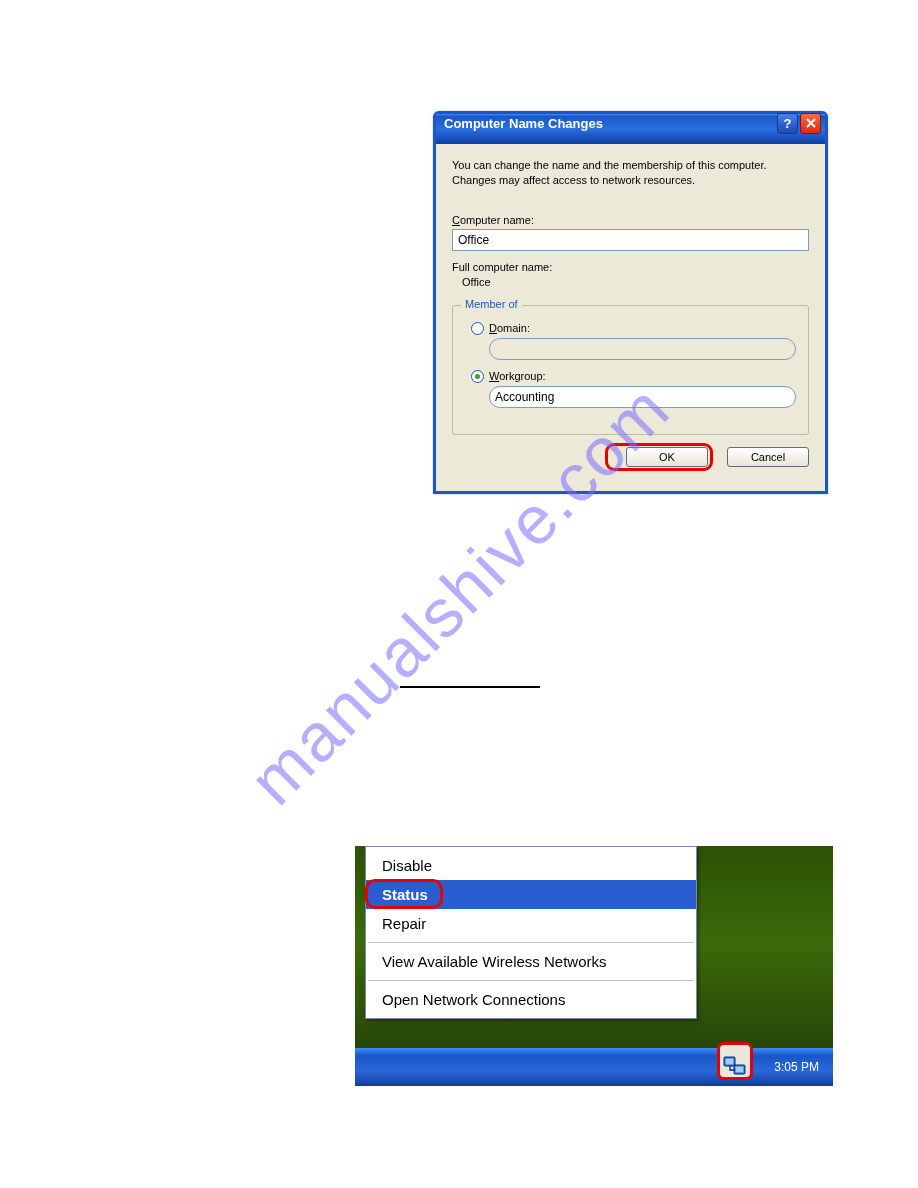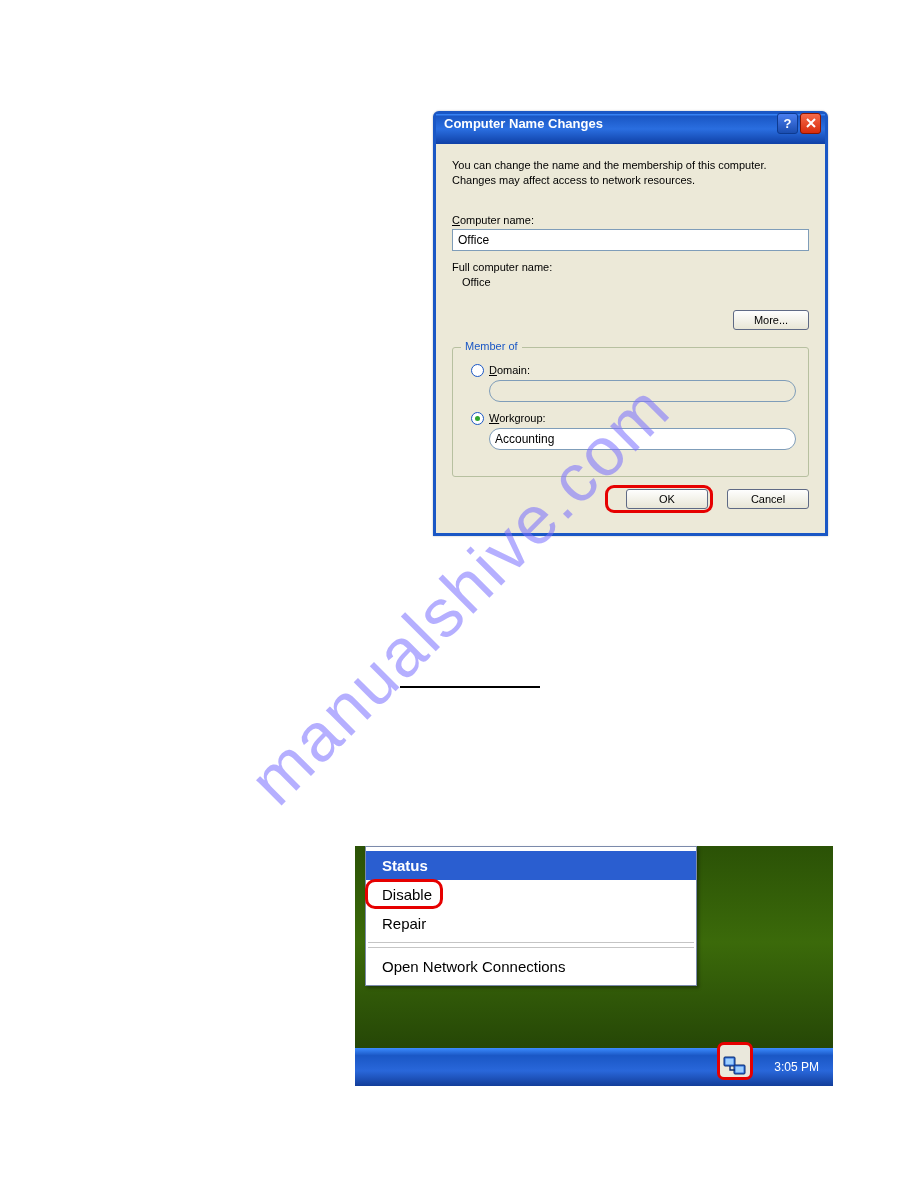--- a/index.html
+++ b/index.html
@@ -190,23 +190,20 @@
   </div>
   <div class="dialog-body">
     <div class="desc">You can change the name and the membership of this computer. Changes may affect access to network resources.</div>
 
     <div class="label underline-first">Computer name:</div>
     <input class="text-input" value="Office" style="">
 
     <div class="label" style="margin-top:10px">Full computer name:</div>
     <div class="full-name-val">Office</div>
 
-    <div class="more-row">
-      <button class="xp-btn"><span class="underline-first">More...</span></button>
-    </div>
 
     <div class="group">
       <span class="group-legend">Member of</span>
 
       <div class="radio-row">
         <span class="radio-dot"></span>
         <span class="underline-first">Domain:</span>
       </div>
       <div class="sub-input">
         <input class="text-input" disabled="" value="" style="">
@@ -227,24 +224,25 @@
       </span>
       <button class="xp-btn">Cancel</button>
     </div>
   </div>
 </div>
 
 <div class="hr-line"></div>
 
 <div class="tray">
   <div class="ctx-menu">
+    <div class="ctx-item">Disable</div>
     <div class="ctx-item sel">Status</div>
-    <div class="ctx-item">Disable</div>
     <div class="ctx-item">Repair</div>
     <div class="ctx-sep"></div>
+    <div class="ctx-item">View Available Wireless Networks</div>
     <div class="ctx-sep"></div>
     <div class="ctx-item">Open Network Connections</div>
   </div>
   <div class="status-ring"></div>
 
   <div class="taskbar">
     <span>3:05 PM</span>
   </div>
   <div class="tray-icon-box">
     <svg class="net-icon" viewBox="0 0 24 22">

